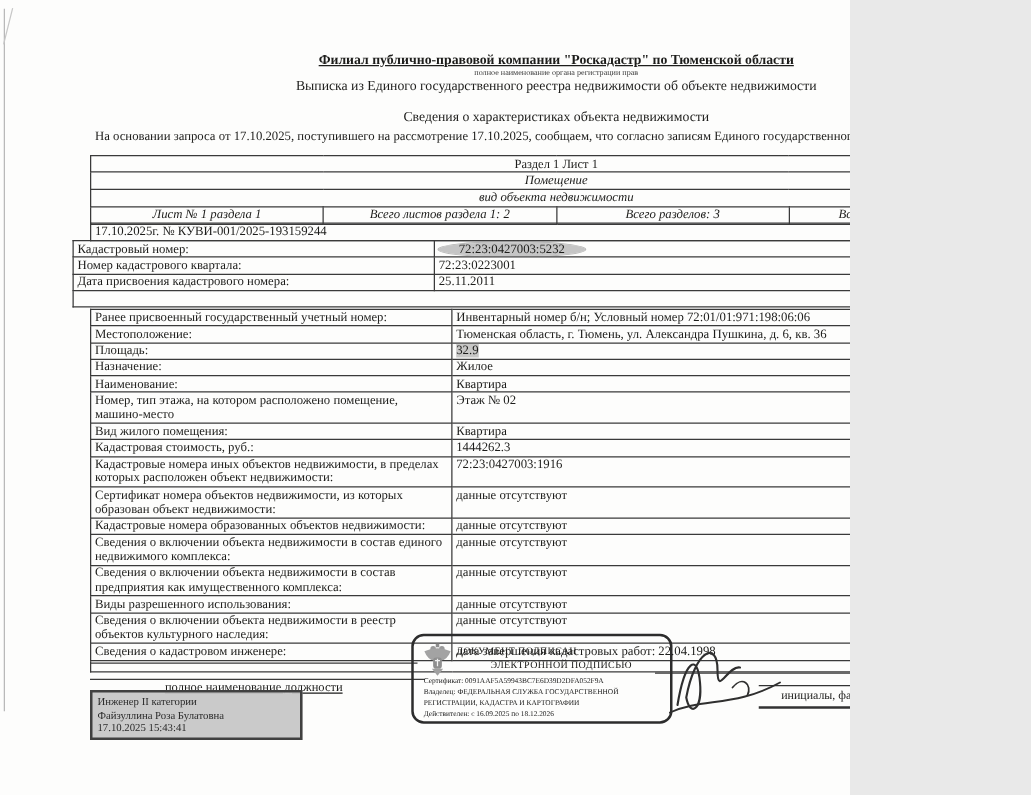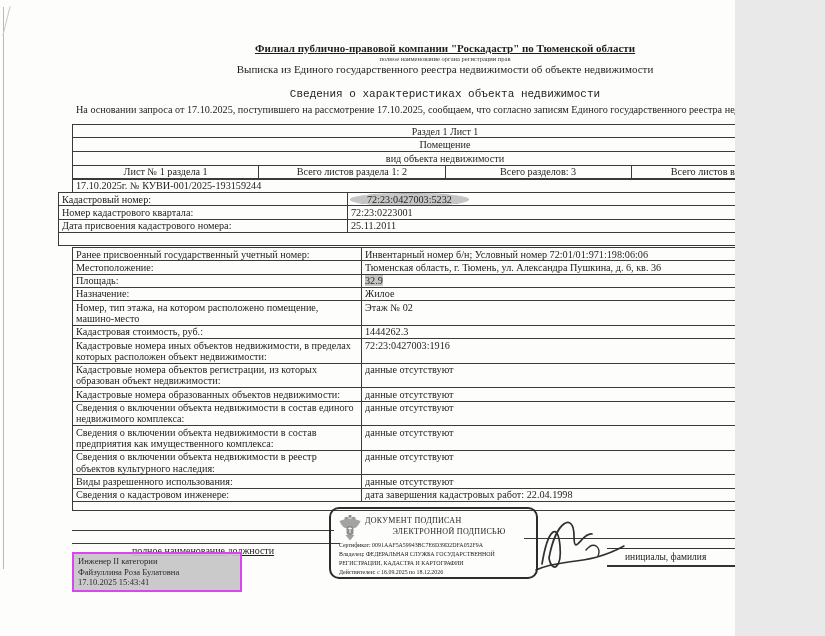--- a/index.html
+++ b/index.html
@@ -1,57 +1,57 @@
 <!DOCTYPE html>
 <html><head>
 <meta charset="utf-8">
 <style>
   html,body{margin:0;padding:0;background:#e9e9e9;}
-  .page{position:relative;width:735px;height:636px;background:#fdfdfc;overflow:hidden;
+  .page{position:relative;width:680px;height:636px;background:#fdfdfc;overflow:hidden;
         font-family:"Liberation Serif",serif;color:#1d1d1b;}
   
   .edge-line{position:absolute;left:3px;top:7px;width:1px;height:562px;background:#b9b9b9;}
   .edge-line2{position:absolute;left:6px;top:6px;width:1px;height:30px;background:#c7c7c7;transform:rotate(14deg);}
   
   .h-org{position:absolute;top:42px;left:72px;width:746px;text-align:center;font-size:11px;font-weight:bold;text-decoration:underline;}
   .h-org-cap{position:absolute;top:55px;left:72px;width:746px;text-align:center;font-size:6.5px;color:#3a3a3a;}
   .h-title{position:absolute;top:63px;left:72px;width:746px;text-align:center;font-size:11px;}
-  .h-section{position:absolute;top:88px;left:72px;width:746px;text-align:center;font-size:11px;font-family:Liberation Mono, monospace;}
+  .h-section{position:absolute;top:88px;left:72px;width:746px;text-align:center;font-size:11px;}
   .h-request{position:absolute;top:104px;left:76px;width:746px;text-align:left;font-size:10.2px;white-space:nowrap;}
   
   .qr{position:absolute;left:737px;top:33px;width:78px;height:78px;
       background:
        repeating-linear-gradient(90deg, rgba(10,10,10,.8) 0 3px, transparent 3px 6px, rgba(10,10,10,.8) 6px 8px, transparent 8px 13px),
        repeating-linear-gradient(0deg, #0a0a0a 0 3px, #fff 3px 6px, #0a0a0a 6px 9px, #fff 9px 14px);}
   .qr-f{position:absolute;width:16px;height:16px;border:3px solid #000;background:#fff;box-sizing:border-box;}
   .qr-f span{position:absolute;left:3px;top:3px;width:6px;height:6px;background:#000;}
   .qr-tl{left:0;top:0}.qr-tr{right:0;top:0}.qr-bl{left:0;bottom:0}
   
   table{border-collapse:collapse;table-layout:fixed;width:746px;}
   td{border:1px solid #3a3a3a;font-size:10.2px;line-height:11.3px;padding:0.5px 3px;vertical-align:top;
      overflow:hidden;}
   .t-a{position:absolute;left:72px;top:124px;}
   .t-b{position:absolute;left:72px;top:178px;}
   .t-c{position:absolute;left:58px;top:192px;}
   .t-d{position:absolute;left:72px;top:247px;}
-  .c{text-align:center;}
+  .c{text-align:center;font-style:italic;}
   .r{text-align:center;}
   td.lbl{width:282px;}
   .h13 td{height:11px;}
   .h14 td{height:12px;}
   .sp td{height:11px;}
   .sp2 td{height:7px;font-size:2px;line-height:2px;}
   .hl{background:rgba(180,180,180,.75);padding:0 0;display:inline-block;}
   .hl-oval{background:rgba(183,183,183,.8);padding:0 16px;display:inline-block;border-radius:50% / 55%;
            box-shadow:0 0 0 1px rgba(130,130,130,.55);}
   
   .ln{position:absolute;height:1px;background:#3a3a3a;}
   .sig-caption{position:absolute;left:84px;top:545px;width:238px;text-align:center;font-weight:normal;font-size:10px;text-decoration:underline;z-index:2;}
   .signer-box{position:absolute;left:72px;top:552px;width:170px;height:40px;background:rgba(198,198,198,.93);
-              border:2px solid #d946ef;box-sizing:border-box;font-size:8.6px;line-height:10.6px;padding:2px 4px;color:#2b2b2b;z-index:3;}
+              border:2px solid #404040;box-sizing:border-box;font-size:8.6px;line-height:10.6px;padding:2px 4px;color:#2b2b2b;z-index:3;}
   .stamp{position:absolute;left:329px;top:507px;width:209px;height:72px;border:2px solid #2c2c2c;border-radius:10px;box-sizing:border-box;z-index:2;}
   .stamp-l1{position:absolute;top:7px;left:34px;right:3px;text-align:left;font-size:8px;letter-spacing:.3px;}
   .stamp-l2{position:absolute;top:18px;left:34px;right:3px;text-align:center;font-size:8px;letter-spacing:.3px;}
   .stamp-sm{position:absolute;left:8px;right:3px;font-size:5.9px;line-height:6.5px;color:#222;}
   .st-cert{top:33px;} .st-own{top:42px;} .st-own2{top:51px;} .st-val{top:60px;}
   .emblem{position:absolute;left:7px;top:4px;width:24px;height:28px;}
   .name-box{position:absolute;left:607px;top:548px;width:186px;height:19px;box-sizing:border-box;
             border-top:1.5px solid #333;border-bottom:2px solid #333;border-right:2px solid #333;
             font-size:9.5px;padding:3px 0 0 18px;z-index:1;}
   .signature{position:absolute;left:528px;top:506px;width:104px;height:78px;z-index:4;}
@@ -142,53 +142,61 @@
     </tr>
     <tr>
       <td class="lbl">Площадь:</td>
       <td><span class="hl">32.9</span></td>
     </tr>
     <tr>
       <td class="lbl">Назначение:</td>
       <td>Жилое</td>
     </tr>
     <tr>
+      <td class="lbl">Наименование:</td>
+      <td>Квартира</td>
+    </tr>
+    <tr>
       <td class="lbl">Номер, тип этажа, на котором расположено помещение, машино-место</td>
       <td>Этаж № 02</td>
     </tr>
     <tr>
+      <td class="lbl">Вид жилого помещения:</td>
+      <td>Квартира</td>
+    </tr>
+    <tr>
       <td class="lbl">Кадастровая стоимость, руб.:</td>
       <td>1444262.3</td>
     </tr>
     <tr>
       <td class="lbl">Кадастровые номера иных объектов недвижимости, в пределах которых расположен объект недвижимости:</td>
       <td>72:23:0427003:1916</td>
     </tr>
     <tr>
-      <td class="lbl">Кадастровые номера объектов регистрации, из которых образован объект недвижимости:</td>
+      <td class="lbl">Сертификат номера объектов недвижимости, из которых образован объект недвижимости:</td>
       <td>данные отсутствуют</td>
     </tr>
     <tr>
       <td class="lbl">Кадастровые номера образованных объектов недвижимости:</td>
       <td>данные отсутствуют</td>
     </tr>
     <tr>
       <td class="lbl">Сведения о включении объекта недвижимости в состав единого недвижимого комплекса:</td>
       <td>данные отсутствуют</td>
     </tr>
     <tr>
       <td class="lbl">Сведения о включении объекта недвижимости в состав предприятия как имущественного комплекса:</td>
       <td>данные отсутствуют</td>
     </tr>
     <tr>
+      <td class="lbl">Виды разрешенного использования:</td>
+      <td>данные отсутствуют</td>
+    </tr>
+    <tr>
       <td class="lbl">Сведения о включении объекта недвижимости в реестр объектов культурного наследия:</td>
-      <td>данные отсутствуют</td>
-    </tr>
-    <tr>
-      <td class="lbl">Виды разрешенного использования:</td>
       <td>данные отсутствуют</td>
     </tr>
     <tr>
       <td class="lbl">Сведения о кадастровом инженере:</td>
       <td>дата завершения кадастровых работ: 22.04.1998</td>
     </tr>
     <tr class="sp2">
           <td colspan="2"></td>
         </tr>
   </tbody>

